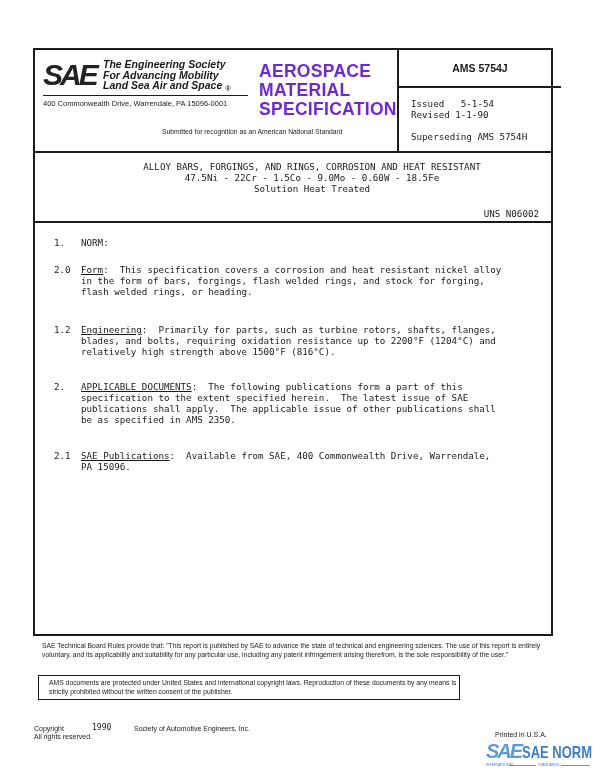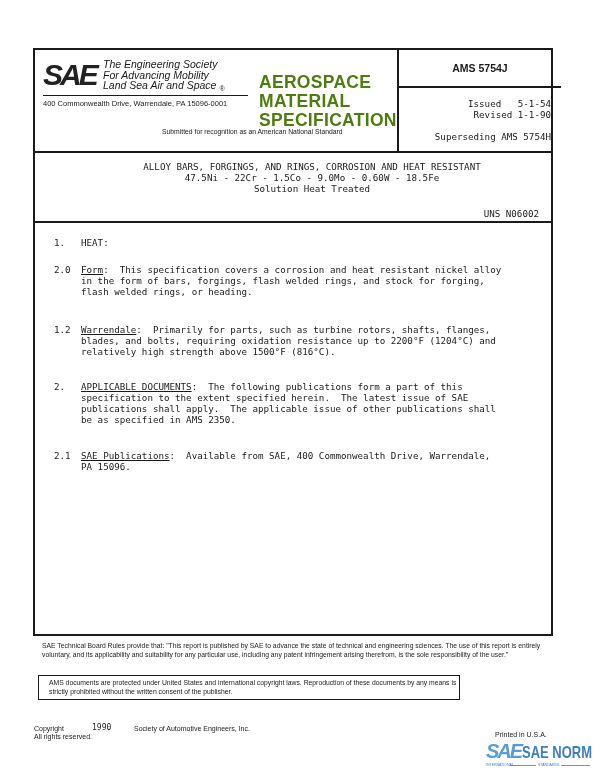--- a/index.html
+++ b/index.html
@@ -5,28 +5,28 @@
   html, body { margin: 0; padding: 0; background: #ffffff; }
   body { width: 600px; height: 772px; position: relative; overflow: hidden; color: #111; }
 
   .frame { position: absolute; left: 33px; top: 48px; width: 520px; height: 588px; border: 2px solid #1a1a1a; box-sizing: border-box; }
 
   
   .hdr { position: absolute; left: 0; top: 0; width: 516px; height: 101px; border-bottom: 2px solid #1a1a1a; }
   .logo-block { position: absolute; left: 8px; top: 8px; width: 205px; }
   .sae-logo { position: absolute; left: 0; top: 2px; width: 60px; height: 30px; }
   .sae-logo span { display:block; font-family: "Liberation Sans", sans-serif; font-weight: 900; font-style: italic; font-size: 30px; line-height: 30px; letter-spacing: -3px; color: #222; }
-  .society { position: absolute; left: 60px; top: 1px; font-family: "Liberation Sans", sans-serif; font-style: italic; font-weight: normal; font-size: 10.5px; line-height: 10.5px; color: #1a1a1a; white-space: nowrap; }
+  .society { position: absolute; left: 60px; top: 1px; font-family: "Liberation Sans", sans-serif; font-style: italic; font-weight: bold; font-size: 10.5px; line-height: 10.5px; color: #1a1a1a; white-space: nowrap; }
   .society .reg { font-size: 7px; vertical-align: -2px; }
   .address { position: absolute; left: 0; top: 37px; width: 205px; border-top: 1px solid #1a1a1a; font-family: "Liberation Sans", sans-serif; font-size: 7.5px; padding-top: 3px; color: #222; white-space: nowrap; }
-  .ams-title { position: absolute; left: 224px; top: 23px; font-family: "Liberation Sans", sans-serif; font-weight: bold; font-size: 17.5px; line-height: 19px; color: #4d7c0f; letter-spacing: 0.3px; }
+  .ams-title { position: absolute; left: 224px; top: 12px; font-family: "Liberation Sans", sans-serif; font-weight: bold; font-size: 17.5px; line-height: 19px; color: #6d28d9; letter-spacing: 0.3px; }
   .submitted { position: absolute; left: 127px; top: 78px; font-family: "Liberation Sans", sans-serif; font-size: 6.8px; color: #222; white-space: nowrap; }
 
   .ams-box { position: absolute; left: 362px; top: 0; width: 164px; height: 38px; border-left: 2px solid #1a1a1a; border-bottom: 2px solid #1a1a1a; box-sizing: border-box; display:flex; align-items:center; justify-content:center; font-family: "Liberation Sans", sans-serif; font-weight: bold; font-size: 10.5px; color: #1a1a1a; }
-  .issue-box { position: absolute; left: 362px; top: 38px; width: 154px; height: 63px; border-left: 2px solid #1a1a1a; box-sizing: border-box; padding: 10px 0 0 12px; font-family: "DejaVu Sans Mono", monospace; font-size: 9.2px; line-height: 11px; color: #1a1a1a; text-align: right; }
+  .issue-box { position: absolute; left: 362px; top: 38px; width: 154px; height: 63px; border-left: 2px solid #1a1a1a; box-sizing: border-box; padding: 10px 0 0 12px; font-family: "DejaVu Sans Mono", monospace; font-size: 9.2px; line-height: 11px; color: #1a1a1a; }
   .issue-box .gap { height: 11px; }
 
   
   .title-sec { position: absolute; left: 0; top: 101px; width: 516px; height: 70px; border-bottom: 2px solid #1a1a1a; }
   .title-lines { position: absolute; left: 0; top: 10px; width: 516px; text-align: center; font-family: "DejaVu Sans Mono", monospace; font-size: 9.2px; line-height: 11px; color: #1a1a1a; margin-left: 19px; }
   .uns { position: absolute; right: 12px; top: 57px; font-family: "DejaVu Sans Mono", monospace; font-size: 9.2px; color: #1a1a1a; padding-left: 40px; }
 
   
   .body-sec { position: absolute; left: 0; top: 173px; width: 516px; height: 411px; font-family: "DejaVu Sans Mono", monospace; font-size: 9.2px; line-height: 11px; color: #1a1a1a; }
   .para { position: absolute; left: 19px; width: 490px; }
@@ -86,31 +86,31 @@
       <div>ALLOY BARS, FORGINGS, AND RINGS, CORROSION AND HEAT RESISTANT</div>
       <div>47.5Ni - 22Cr - 1.5Co - 9.0Mo - 0.60W - 18.5Fe</div>
       <div>Solution Heat Treated</div>
     </div>
     <div class="uns">UNS N06002</div>
   </div>
 
   <div class="body-sec">
     <div class="para" style="top:14px">
       <span class="num">1.</span>
-      <div class="txt"><span>HEAT:</span></div>
+      <div class="txt"><span>NORM:</span></div>
     </div>
     <div class="para" style="top:41px">
       <span class="num">2.0</span>
       <div class="txt"><span class="u">Form</span><span>:  This specification covers a corrosion and heat resistant nickel alloy
 in the form of bars, forgings, flash welded rings, and stock for forging,
 flash welded rings, or heading.</span></div>
     </div>
     <div class="para" style="top:101px">
       <span class="num">1.2</span>
-      <div class="txt"><span class="u">Warrendale</span><span>:  Primarily for parts, such as turbine rotors, shafts, flanges,
+      <div class="txt"><span class="u">Engineering</span><span>:  Primarily for parts, such as turbine rotors, shafts, flanges,
 blades, and bolts, requiring oxidation resistance up to 2200°F (1204°C) and
 relatively high strength above 1500°F (816°C).</span></div>
     </div>
     <div class="para" style="top:158px">
       <span class="num">2.</span>
       <div class="txt"><span class="u">APPLICABLE DOCUMENTS</span><span>:  The following publications form a part of this
 specification to the extent specified herein.  The latest issue of SAE
 publications shall apply.  The applicable issue of other publications shall
 be as specified in AMS 2350.</span></div>
     </div>

